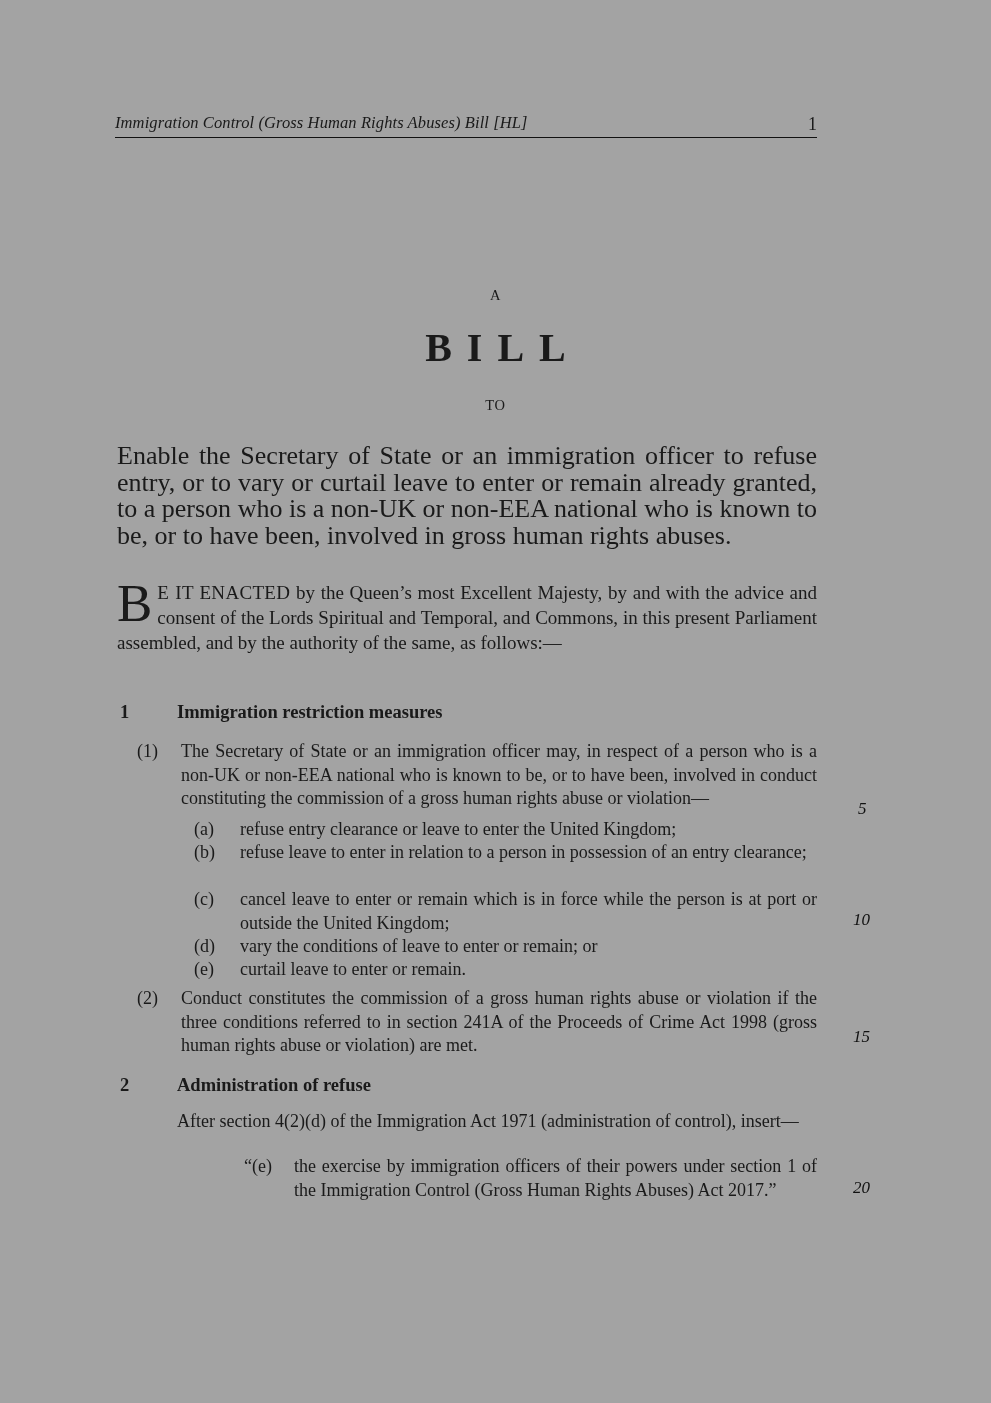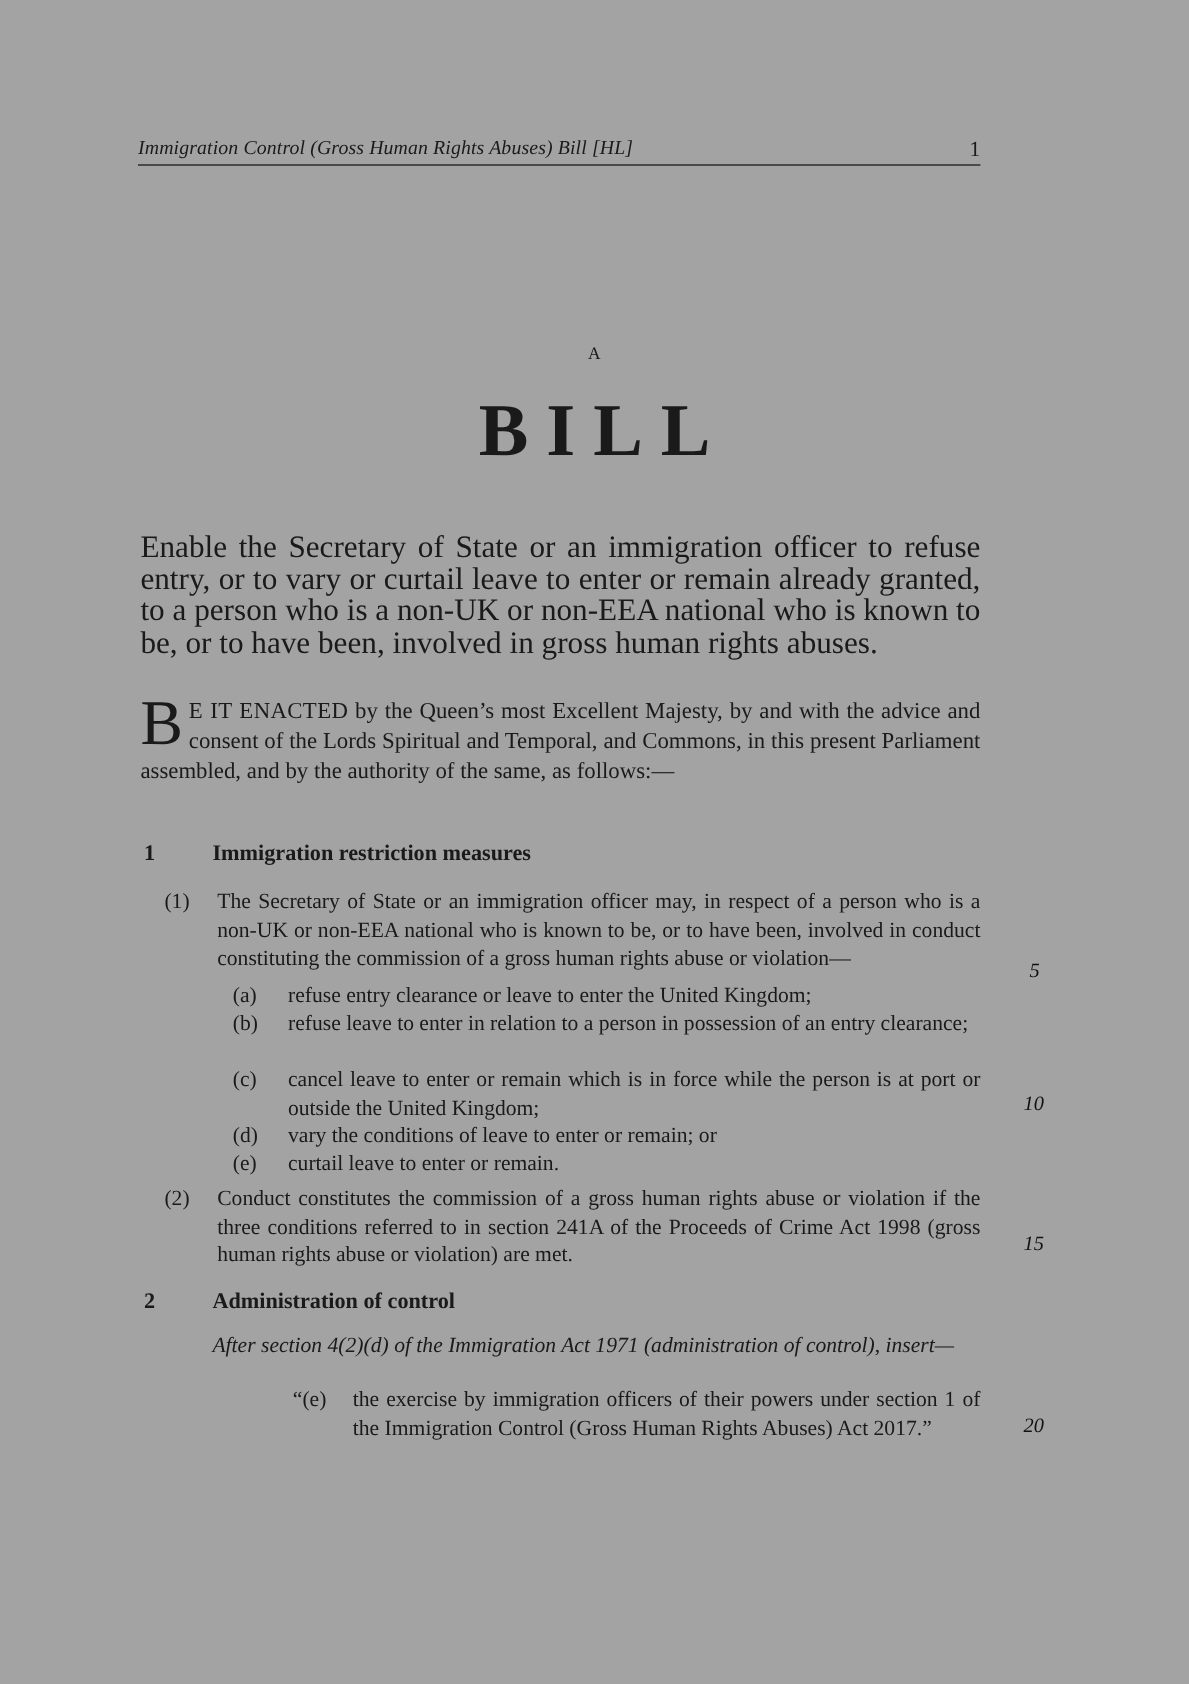--- a/index.html
+++ b/index.html
@@ -50,21 +50,21 @@
     width: 991px;
     text-align: center;
   }
   .title-a {
     font-size: 14.5px;
     letter-spacing: 0.6px;
     line-height: 1;
   }
   .title-bill {
     margin-top: 25px;
-    font-size: 62px;
+    font-size: 40px;
     font-weight: bold;
     letter-spacing: 15px;
     line-height: 1;
     text-indent: 15px;
   }
   .title-to {
     margin-top: 30px;
     font-size: 14.5px;
     letter-spacing: 0.6px;
     line-height: 1;
@@ -225,20 +225,21 @@
 <div class="page">
 
   <div class="header">
     <div class="header-title">Immigration Control (Gross Human Rights Abuses) Bill [HL]</div>
     <div class="header-page-no">1</div>
   </div>
 
   <div class="title-block">
     <div class="title-a">A</div>
     <div class="title-bill">BILL</div>
+    <div class="title-to">TO</div>
   </div>
 
   <div class="long-title">Enable the Secretary of State or an immigration officer to refuse entry, or to vary or curtail leave to enter or remain already granted, to a person who is a non-UK or non-EEA national who is known to be, or to have been, involved in gross human rights abuses.</div>
 
   <div class="enacting">
     <span class="dropcap">B</span><span class="smallcaps">E IT ENACTED</span><span> by the Queen’s most Excellent Majesty, by and with the advice and consent of the Lords Spiritual and Temporal, and Commons, in this present Parliament assembled, and by the authority of the same, as follows:—</span>
   </div>
 
   <div class="body-area">
 
@@ -277,24 +278,24 @@
       <span class="content">curtail leave to enter or remain.</span>
     </div>
 
     <div class="subsec" style="left:137px; top:987px; width:680px;">
       <span class="marker">(2)</span>
       <span class="content">Conduct constitutes the commission of a gross human rights abuse or violation if the three conditions referred to in section 241A of the Proceeds of Crime Act 1998 (gross human rights abuse or violation) are met.</span>
     </div>
 
     <div class="sec-head" style="left:120px; top:1073px; width:700px;">
       <span class="sec-num">2</span>
-      <span class="sec-title">Administration of control</span>
-    </div>
-
-    <div class="plain-block" style="left:177px; top:1110px; width:640px;font-style:italic;">After section 4(2)(d) of the Immigration Act 1971 (administration of control), insert—</div>
+      <span class="sec-title">Administration of refuse</span>
+    </div>
+
+    <div class="plain-block" style="left:177px; top:1110px; width:640px;">After section 4(2)(d) of the Immigration Act 1971 (administration of control), insert—</div>
 
     <div class="quoted-para" style="left:244px; top:1155px; width:573px;">
       <span class="marker">“(e)</span>
       <span class="content">the exercise by immigration officers of their powers under section 1 of the Immigration Control (Gross Human Rights Abuses) Act 2017.”</span>
     </div>
 
     <div class="line-no" style="left:858px; top:800px;">5</div>
     <div class="line-no" style="left:853px; top:911px;">10</div>
     <div class="line-no" style="left:853px; top:1028px;">15</div>
     <div class="line-no" style="left:853px; top:1179px;">20</div>

